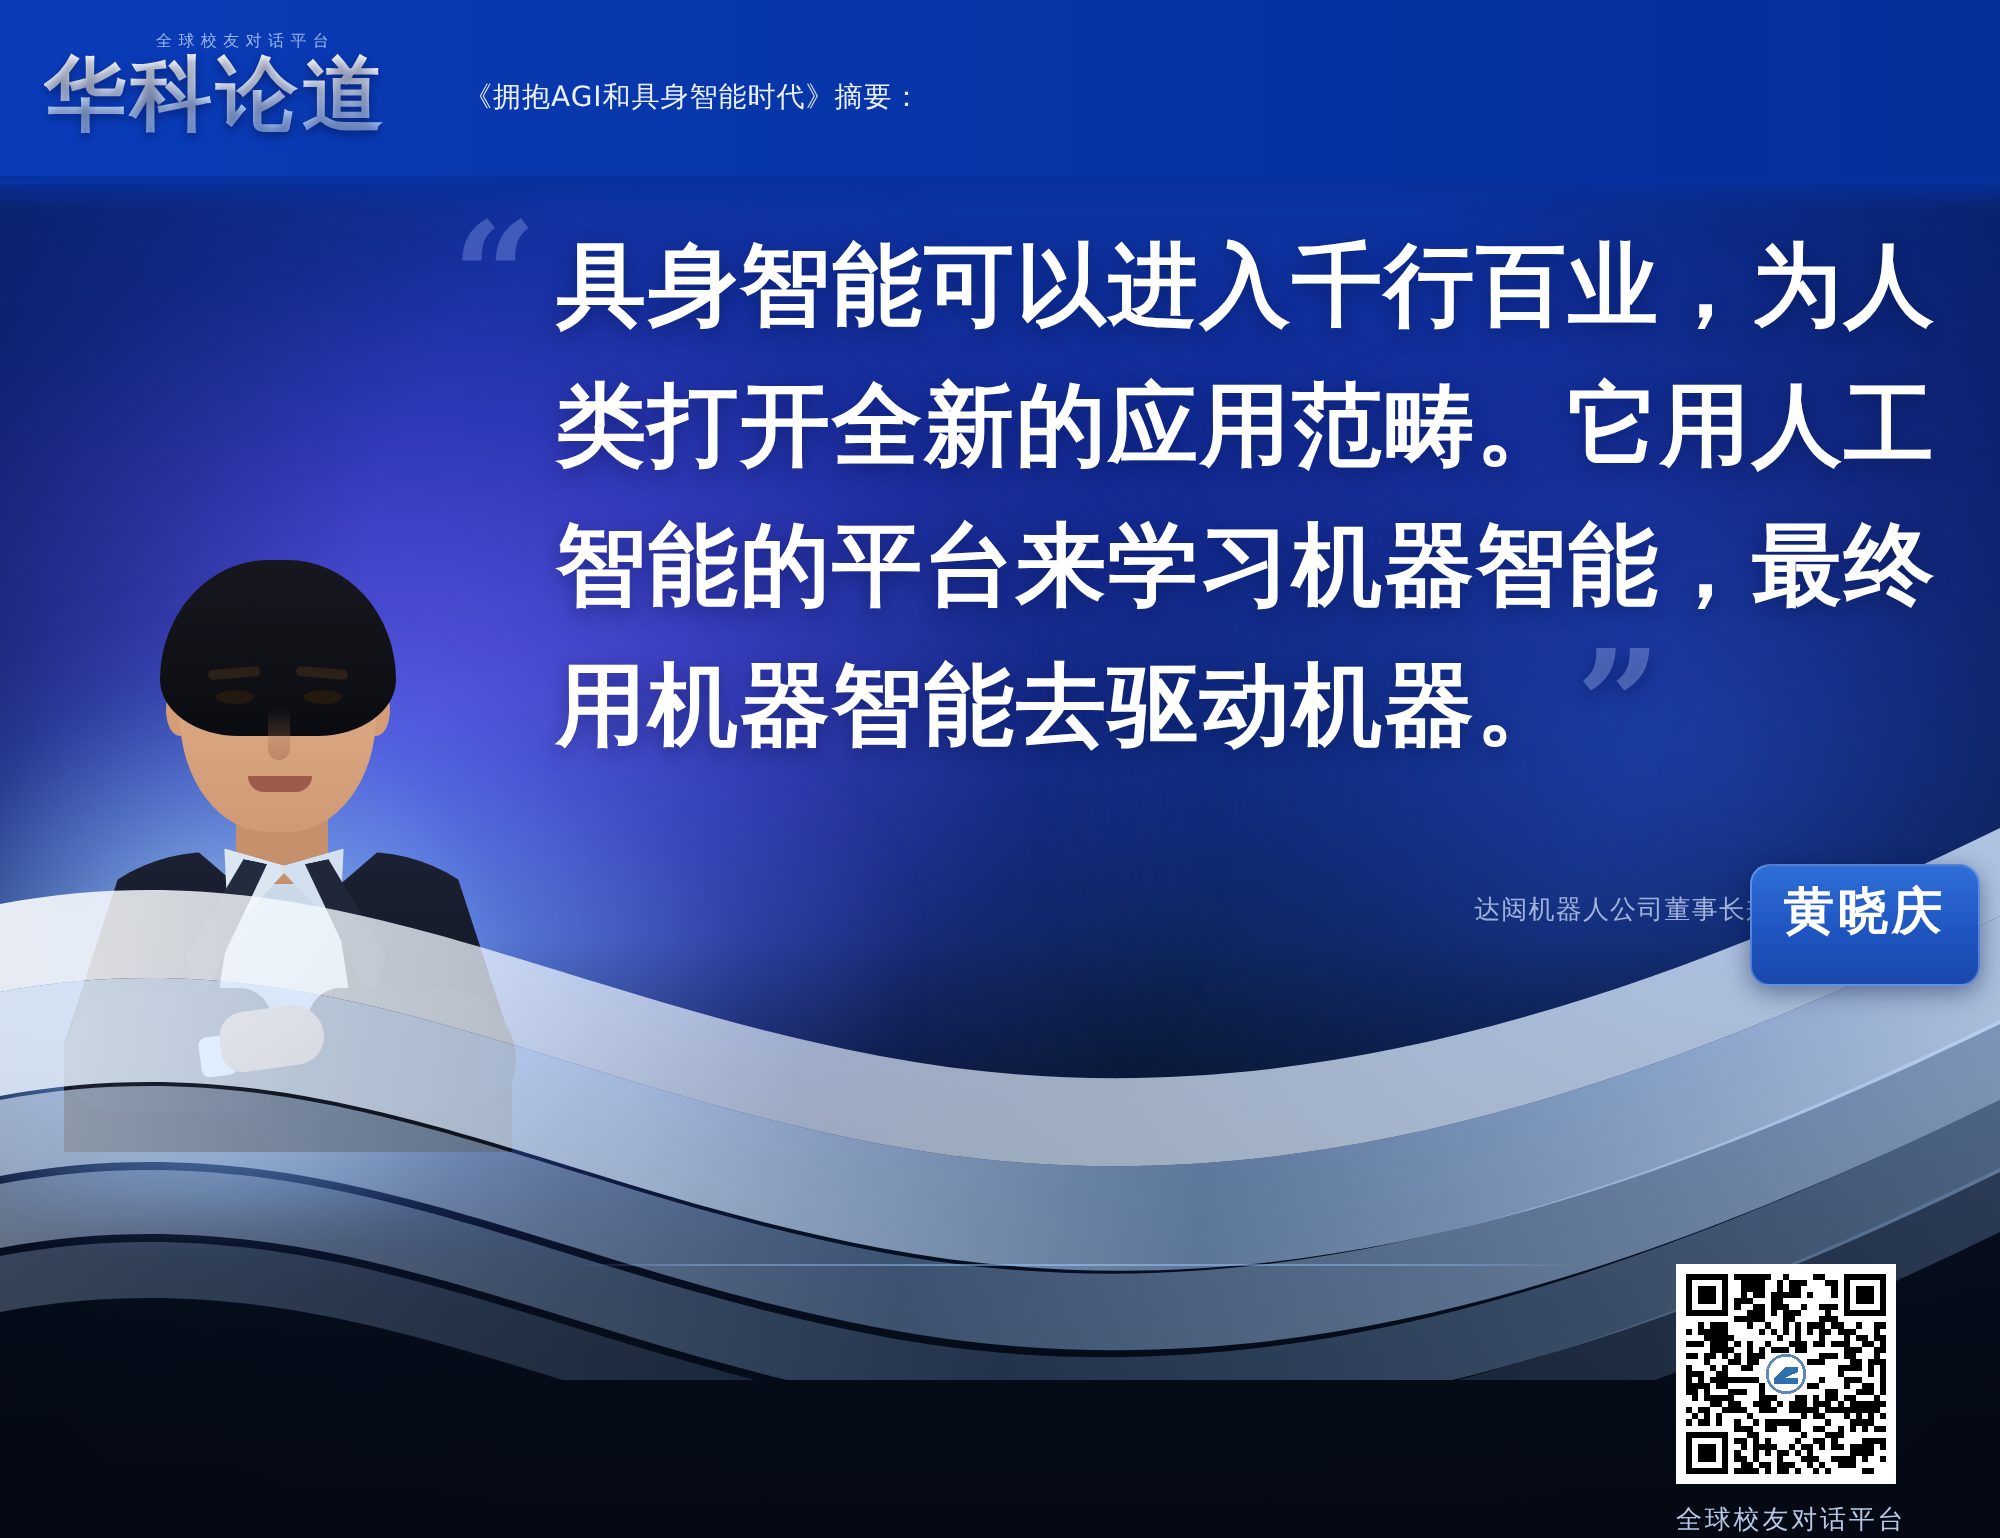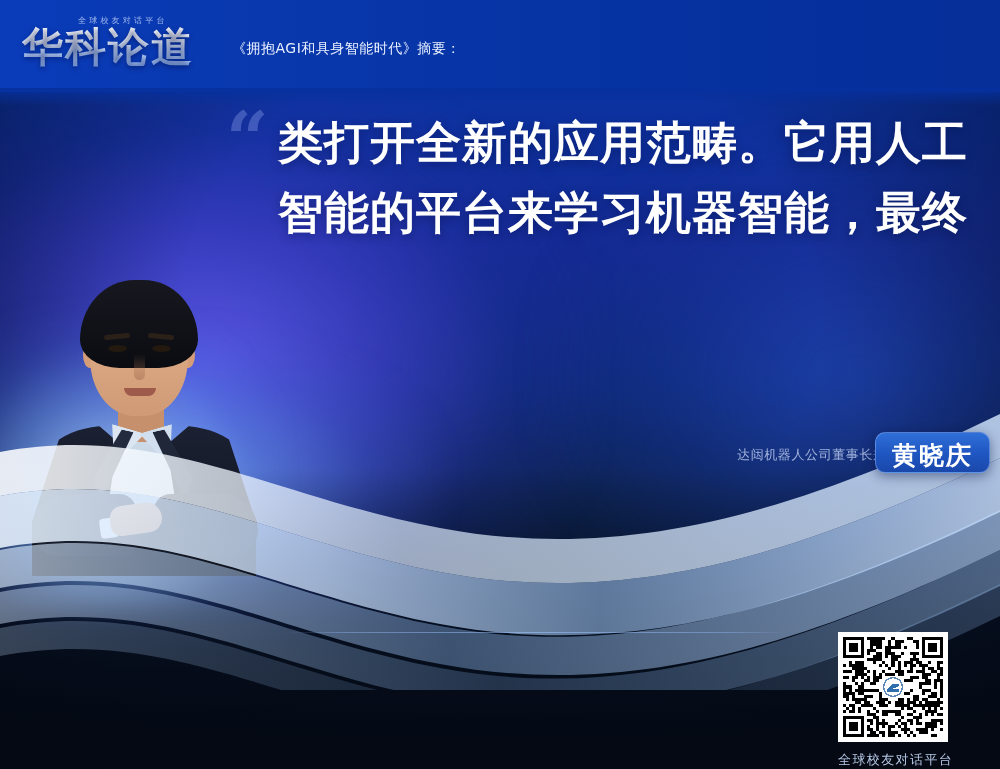--- a/index.html
+++ b/index.html
@@ -156,21 +156,21 @@
   .attrib{
     position:absolute;right:84px;top:446px;z-index:7;
     display:flex;align-items:center;gap:14px;
   }
   .attrib-role{
     font-size:13px;color:#b9c9ec;opacity:.85;letter-spacing:.6px;
     font-family:"DejaVu Sans","Liberation Sans",sans-serif;white-space:nowrap;
   }
   .attrib-name{
     position:absolute;right:-74px;top:-14px;
-    padding:6px 16px 0;
+    padding:6px 16px 20px;
     background:linear-gradient(180deg,#2f6fd8 0%,#1f55c0 55%,#1a48ab 100%);
     border-radius:10px;
     border:1px solid rgba(150,190,255,.45);
     box-shadow:0 3px 12px rgba(0,15,60,.45);
     font-size:25px;font-weight:bold;color:#ffffff;letter-spacing:2px;
     font-family:"DejaVu Sans","Liberation Sans",sans-serif;white-space:nowrap;
   }
 
   
   .divider{
@@ -264,22 +264,26 @@
   <div class="header">
     <div class="logo-wrap">
       <div class="logo-mini">全球校友对话平台</div>
       <div class="logo-main">华科论道</div>
     </div>
     <div class="header-title">《拥抱AGI和具身智能时代》摘要：</div>
   </div>
 
   <div class="quote-block">
     <div class="q-open">“</div>
+    <div class="q-line">具身智能可以进入千行百业，为人</div>
     <div class="q-line">类打开全新的应用范畴。它用人工</div>
     <div class="q-line">智能的平台来学习机器智能，最终</div>
+    <div class="q-line">
+      <span>用机器智能去驱动机器。</span><span class="q-close">”</span>
+    </div>
   </div>
 
   <div class="attrib">
     <div class="attrib-role">达闼机器人公司董事长兼CEO</div>
     <div class="attrib-name">黄晓庆</div>
   </div>
 
   <div class="divider"></div>
 
   <div class="footer">

